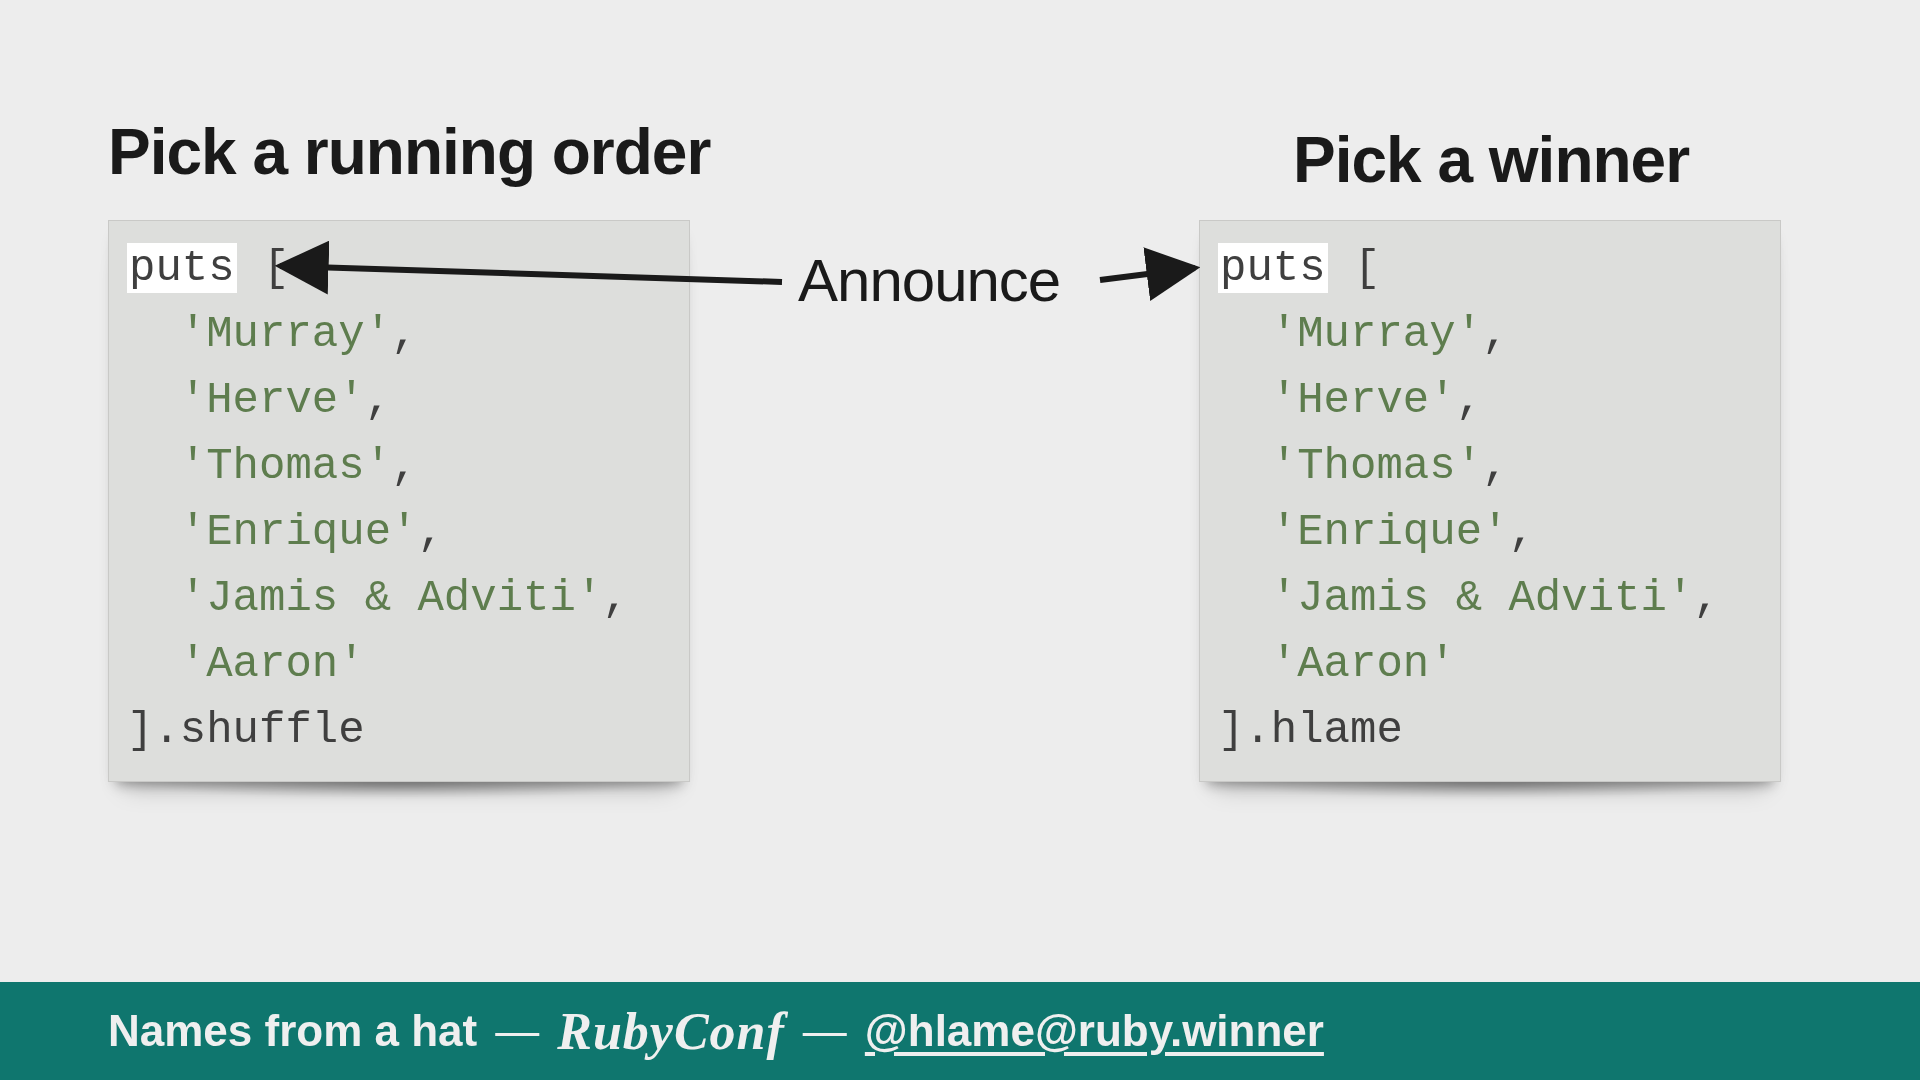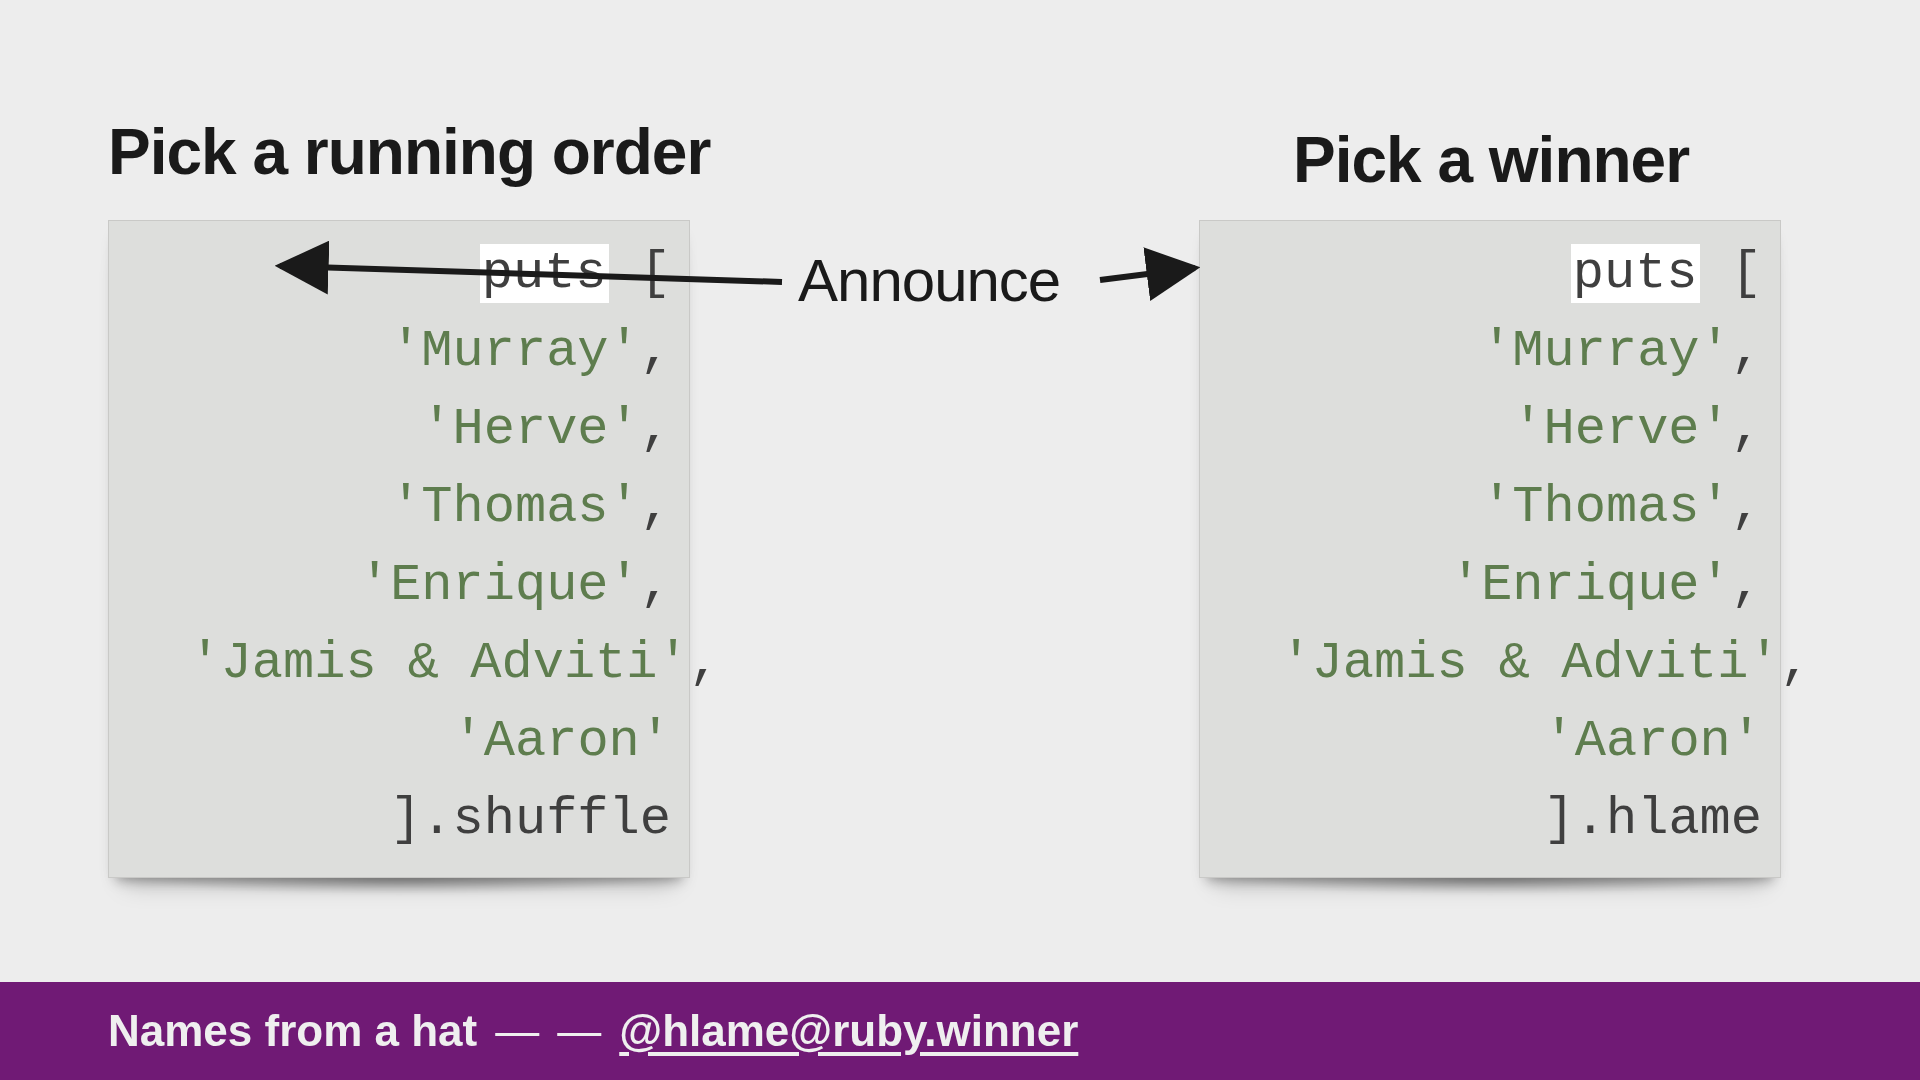--- a/index.html
+++ b/index.html
@@ -6,21 +6,20 @@
   html, body { width: 1920px; height: 1080px; overflow: hidden; }
   body {
     background: #ededed;
     font-family: "Helvetica Neue", Arial, sans-serif;
     position: relative;
   }
   .slide {
     position: relative;
     width: 1920px;
     height: 1080px;
-    text-align: right;
   }
   .heading {
     position: absolute;
     font-weight: 900;
     font-stretch: condensed;
     font-family: "Arial Narrow", "Helvetica Neue Condensed", Impact, sans-serif;
     font-size: 64px;
     letter-spacing: -1px;
     color: #1a1a1a;
   }
@@ -44,21 +43,21 @@
     content: "";
     position: absolute;
     left: 6%; right: 6%; bottom: -18px; height: 30px;
     background: radial-gradient(ellipse at center, rgba(0,0,0,.25), rgba(0,0,0,0) 70%);
     filter: blur(2px);
     z-index: -1;
   }
 
   pre.code {
     font-family: "SFMono-Regular", Menlo, Consolas, "Liberation Mono", monospace;
-    font-size: 52px;
+    font-size: 44px;
     line-height: 1.5;
     color: #3f3f3f;
     white-space: pre;
   }
   .tok-kw   { background: #ffffff; color: #3f3f3f; padding: 0 2px; }
   .tok-str  { color: #5e7d4e; }
   .tok-punc { color: #3f3f3f; }
   .tok-meth { color: #3f3f3f; }
 
   .announce {
@@ -74,21 +73,21 @@
   svg.arrow {
     position: absolute;
     overflow: visible;
     pointer-events: none;
   }
 
   .footer {
     position: absolute;
     left: 0; right: 0; bottom: 0;
     height: 98px;
-    background: #701a75;
+    background: #0f766e;
     display: flex;
     align-items: center;
     padding-left: 108px;
     gap: 18px;
     color: #efefef;
     font-family: "Arial Narrow", "Helvetica Neue Condensed", Impact, sans-serif;
     font-weight: 700;
     font-size: 44px;
     letter-spacing: 0px;
   }
@@ -148,17 +147,18 @@
       <marker id="ah2" viewBox="0 0 10 10" refX="9" refY="5" markerWidth="9" markerHeight="9" orient="auto-start-reverse">
         <path d="M 0 0 L 10 5 L 0 10 z" fill="#1a1a1a"></path>
       </marker>
     </defs>
     <line x1="1100" y1="280" x2="1195" y2="268" stroke="#1a1a1a" stroke-width="6" marker-end="url(#ah2)"></line>
   </svg>
 
   <div class="footer">
     <span>Names from a hat</span>
     <span class="dash">—</span>
+    <span class="logo">RubyConf</span>
     <span class="dash">—</span>
     <span class="handle">@hlame@ruby.winner</span>
   </div>
 
 </div>
 
 </body></html>

